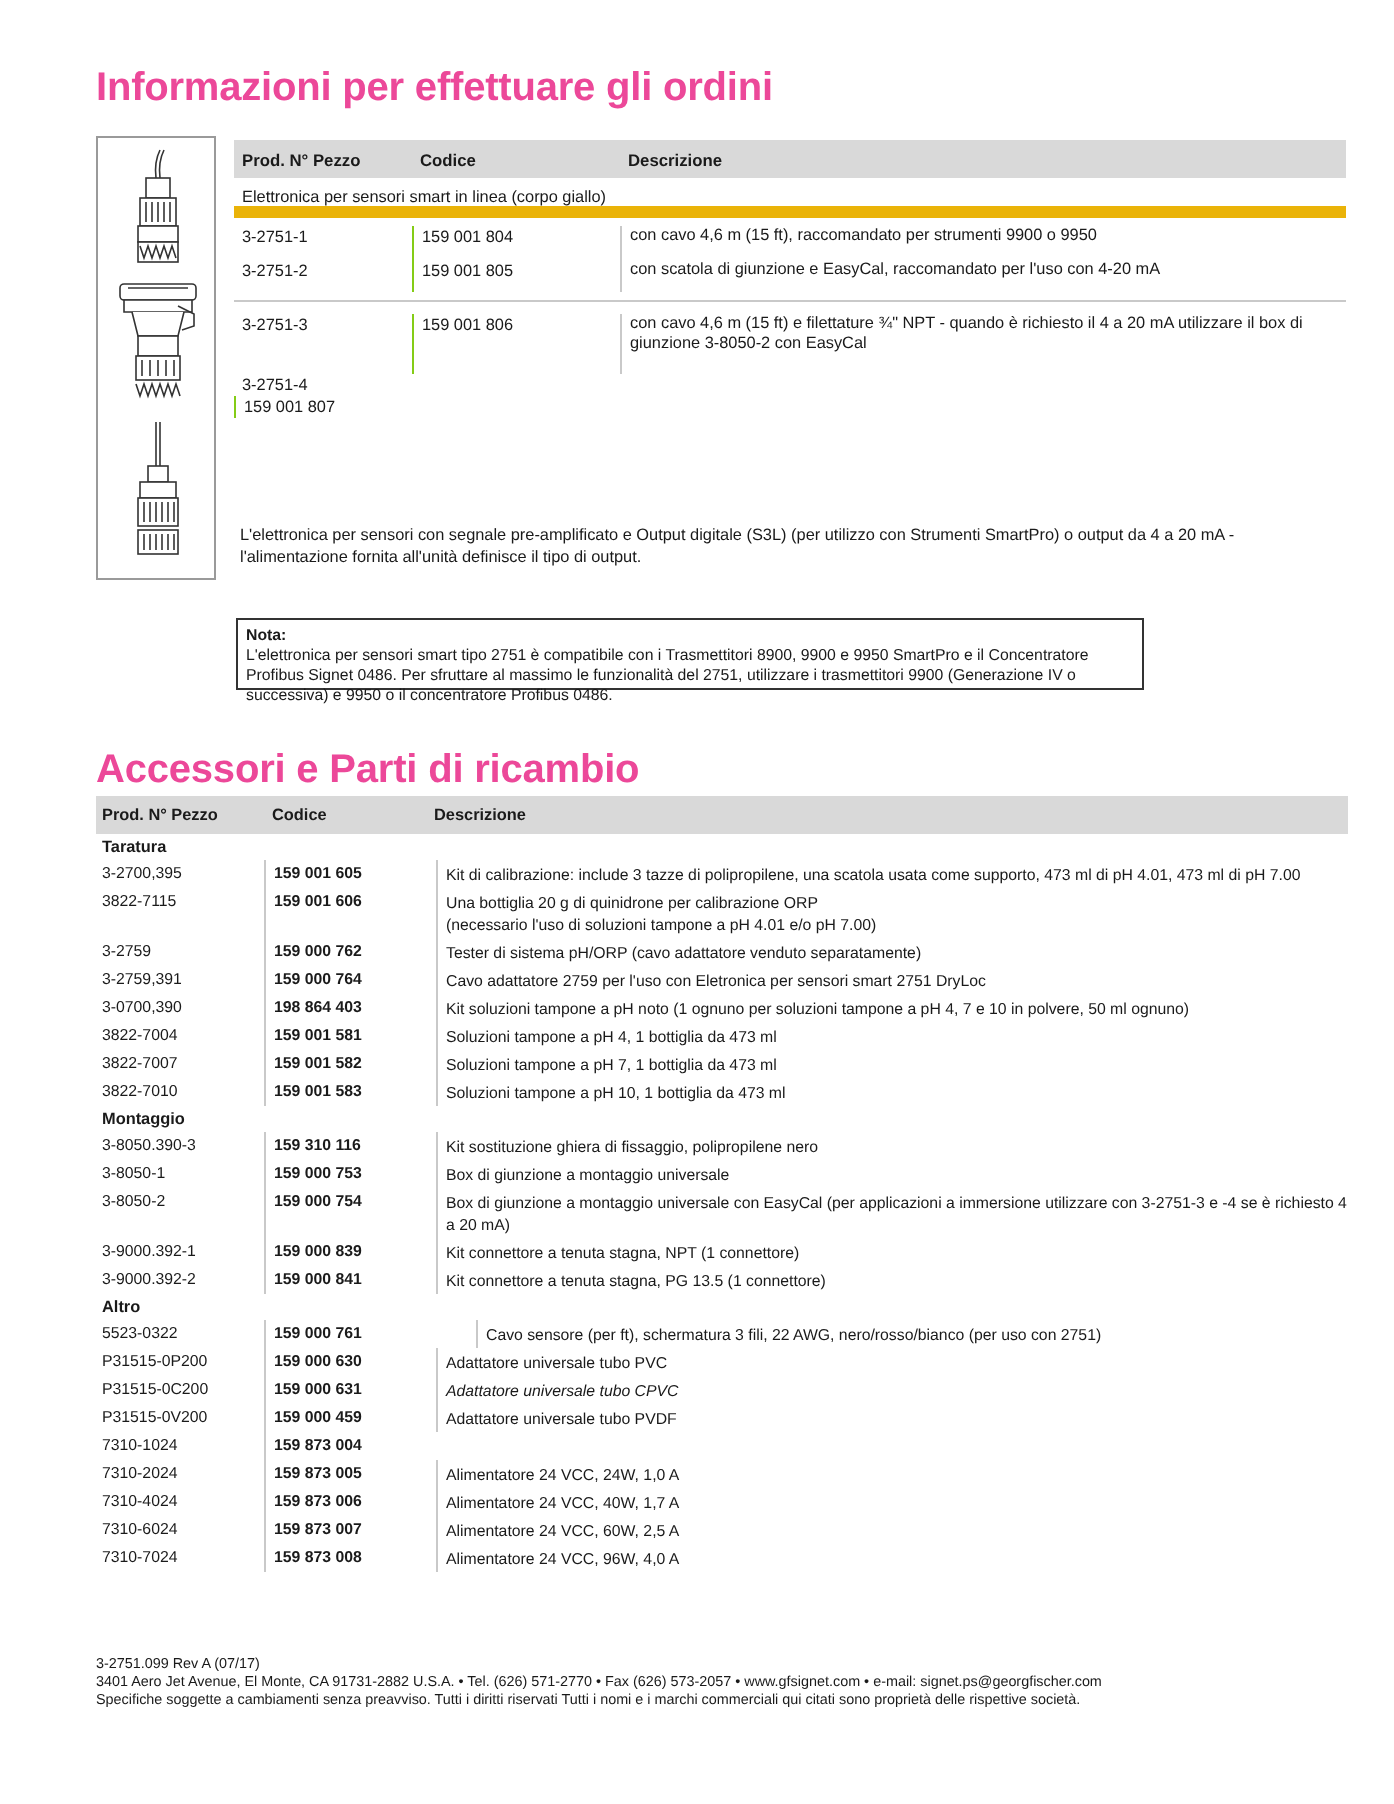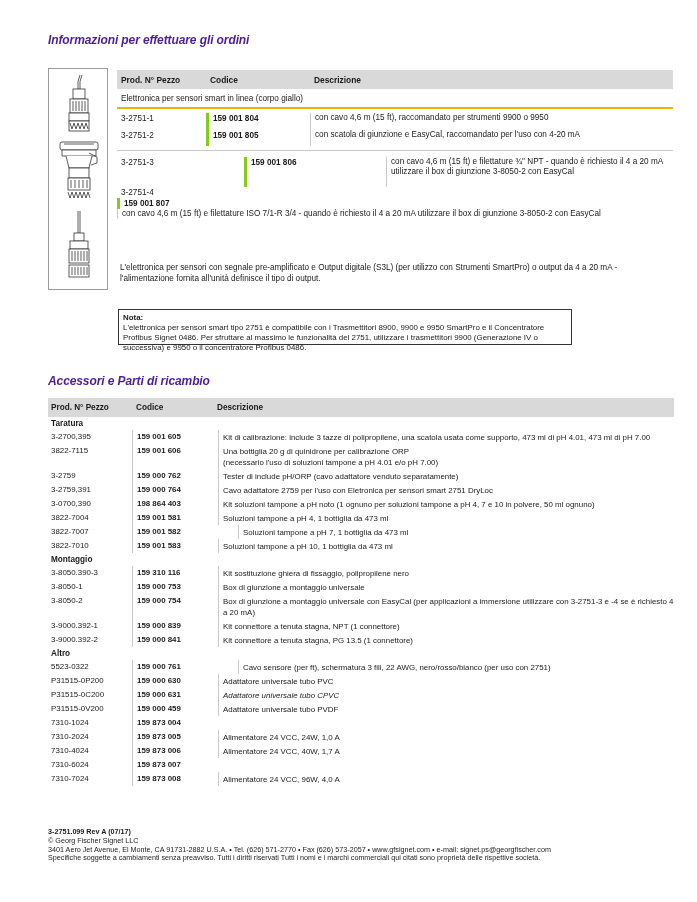--- a/index.html
+++ b/index.html
@@ -1,35 +1,35 @@
 <!DOCTYPE html>
 <html><head>
 <meta charset="utf-8">
 <style>
   * { box-sizing: border-box; margin: 0; padding: 0; }
   html, body { width: 697px; height: 902px; background: #ffffff; overflow: hidden; }
   body { font-family: "Liberation Sans", sans-serif; color: #1a1a1a; position: relative; }
 
-  .h1 { position: absolute; left: 48px; font-size: 12px; font-weight: bold; color: #4c1d95; letter-spacing: -0.1px; font-style: italic; }
+  .h1 { position: absolute; left: 48px; font-size: 20px; font-weight: bold; color: #ec4899; letter-spacing: -0.1px; }
   #title1 { top: 33px; }
   #title2 { top: 374px; }
 
   
   .img-panel { position: absolute; left: 48px; top: 68px; width: 60px; height: 222px; border: 1px solid #9a9a9a; background: #fff; }
   .img-panel svg { position: absolute; left: 0; top: 0; }
 
   .ord-table { position: absolute; left: 117px; top: 70px; width: 556px; font-size: 8.2px; }
   .ord-head { height: 19px; background: #d9d9d9; display: flex; align-items: center; font-weight: bold; font-size: 8.4px; }
   .ord-head .c1 { width: 89px; padding-left: 4px; }
   .ord-head .c2 { width: 104px; padding-left: 4px; }
   .ord-head .c3 { padding-left: 4px; }
-  .ord-group { height: 20px; line-height: 20px; padding-left: 4px; border-bottom: 2px solid #eab308; }
+  .ord-group { height: 20px; line-height: 20px; padding-left: 4px; border-bottom: 6px solid #eab308; }
   .ord-row { display: flex; }
   .ord-row .c1 { width: 89px; padding-left: 4px; }
-  .ord-row .c2 { width: 104px; padding-left: 4px; font-weight: bold; border-left: 3px solid #84cc16; }
+  .ord-row .c2 { width: 104px; padding-left: 4px; font-weight: normal; border-left: 1px solid #84cc16; }
   .ord-row .c3 { flex: 1; padding-left: 4px; border-left: 1px solid #c9c9c9; line-height: 10px; }
   .ord-block { border-bottom: 1px solid #c9c9c9; }
   .ord-block.last { border-bottom: none; }
 
   .ord-note-text { position: absolute; left: 120px; top: 263px; width: 540px; font-size: 8.2px; line-height: 10.5px; }
 
   .nota-box { position: absolute; left: 118px; top: 309px; width: 454px; height: 36px; border: 1.5px solid #333; padding: 3px 4px; font-size: 7.9px; line-height: 10px; }
   .nota-box .nt { font-weight: bold; }
 
   
@@ -38,21 +38,21 @@
   .acc-head .c1 { width: 88px; padding-left: 3px; }
   .acc-head .c2 { width: 80px; padding-left: 0; }
   .acc-head .c3 { padding-left: 1px; }
   .acc-cat { height: 13px; line-height: 13px; font-weight: bold; padding-left: 3px; font-size: 8.2px; }
   .acc-row { display: flex; min-height: 14px; }
   .acc-row .c1 { width: 84px; padding-left: 3px; line-height: 14px; }
   .acc-row .c2 { width: 86px; padding-left: 4px; font-weight: bold; border-left: 1px solid #c9c9c9; line-height: 14px; }
   .acc-row .c3 { flex: 1; padding-left: 4px; border-left: 1px solid #c9c9c9; line-height: 11px; padding-top: 1.5px; padding-bottom: 1.5px; }
 
   .footer { position: absolute; left: 48px; top: 828px; width: 620px; font-size: 7.2px; line-height: 8.8px; color: #1a1a1a; }
-  .footer .rev { font-weight: bold; }
+  .footer .rev { font-weight: normal; }
 </style>
 </head>
 <body>
 
 <div class="h1" id="title1">Informazioni per effettuare gli ordini</div>
 
 <div class="img-panel">
   <svg width="60" height="222" viewBox="0 0 60 222">
 
     <g fill="none" stroke="#333" stroke-width="0.8">
@@ -124,29 +124,28 @@
       <span class="c3">con cavo 4,6 m (15 ft), raccomandato per strumenti 9900 o 9950</span>
     </div>
     <div class="ord-row" style="height:16px;">
       <span class="c1" style="line-height:11px;">3-2751-2</span>
       <span class="c2" style="line-height:11px;">159 001 805</span>
       <span class="c3">con scatola di giunzione e EasyCal, raccomandato per l'uso con 4-20 mA</span>
     </div>
   </div>
 
   <div class="ord-block last" style="padding-top:6px;">
-    <div class="ord-row" style="height:30px;gap:38px;">
+    <div class="ord-row" style="height:30px;">
       <span class="c1" style="line-height:11px;">3-2751-3</span>
       <span class="c2" style="line-height:11px;">159 001 806</span>
       <span class="c3">con cavo 4,6 m (15 ft) e filettature ¾" NPT  - quando è richiesto il 4 a 20 mA utilizzare il box di giunzione 3-8050-2 con EasyCal</span>
     </div>
     <div class="ord-row" style="height:26px;flex-direction:column;">
       <span class="c1" style="line-height:11px;">3-2751-4</span>
       <span class="c2" style="line-height:11px;">159 001 807</span>
-      <span class="c3">con cavo 4,6 m (15 ft) e filettature ISO 7/1-R 3/4 - quando è richiesto il 4 a 20 mA utilizzare il box di giunzione 3-8050-2 con EasyCal</span>
     </div>
   </div>
 </div>
 
 <div class="ord-note-text">L'elettronica per sensori  con segnale pre-amplificato e Output digitale (S3L) (per utilizzo con Strumenti SmartPro) o output da 4 a 20 mA - l'alimentazione fornita all'unità definisce il tipo di output.</div>
 
 <div class="nota-box">
   <div class="nt">Nota:</div>
   <div>L'elettronica per sensori smart tipo 2751 è compatibile con i Trasmettitori 8900, 9900 e 9950 SmartPro e il Concentratore Profibus Signet 0486. Per sfruttare al massimo le funzionalità del 2751, utilizzare i trasmettitori 9900 (Generazione IV o successiva) e 9950 o il concentratore Profibus 0486.</div>
 </div>
@@ -168,41 +167,41 @@
       </div>
       <div class="acc-row">
         <span class="c1">3822-7115</span>
         <span class="c2">159 001 606</span>
         <span class="c3" style="white-space: pre-line;">Una bottiglia 20 g di quinidrone per calibrazione ORP
 (necessario l'uso di soluzioni tampone a pH 4.01 e/o pH 7.00)</span>
       </div>
       <div class="acc-row">
         <span class="c1">3-2759</span>
         <span class="c2">159 000 762</span>
-        <span class="c3" style="white-space: pre-line;">Tester di include pH/ORP (cavo adattatore venduto separatamente)</span>
+        <span class="c3" style="white-space: pre-line;">Tester di sistema pH/ORP (cavo adattatore venduto separatamente)</span>
       </div>
       <div class="acc-row">
         <span class="c1">3-2759,391</span>
         <span class="c2">159 000 764</span>
         <span class="c3" style="white-space: pre-line;">Cavo adattatore 2759 per l'uso con Eletronica per sensori smart 2751 DryLoc</span>
       </div>
       <div class="acc-row">
         <span class="c1">3-0700,390</span>
         <span class="c2">198 864 403</span>
         <span class="c3" style="white-space: pre-line;">Kit soluzioni tampone a pH noto (1 ognuno per soluzioni tampone a pH 4, 7 e 10 in polvere, 50 ml ognuno)</span>
       </div>
       <div class="acc-row">
         <span class="c1">3822-7004</span>
         <span class="c2">159 001 581</span>
         <span class="c3" style="white-space: pre-line;">Soluzioni tampone a pH 4, 1 bottiglia da 473 ml</span>
       </div>
       <div class="acc-row">
         <span class="c1">3822-7007</span>
         <span class="c2">159 001 582</span>
-        <span class="c3" style="white-space: pre-line; margin-left: 20px;">Soluzioni tampone a pH 7, 1 bottiglia da 473 ml</span>
+        <span class="c3" style="white-space: pre-line;">Soluzioni tampone a pH 7, 1 bottiglia da 473 ml</span>
       </div>
       <div class="acc-row">
         <span class="c1">3822-7010</span>
         <span class="c2">159 001 583</span>
         <span class="c3" style="white-space: pre-line;">Soluzioni tampone a pH 10, 1 bottiglia da 473 ml</span>
       </div>
       <div class="acc-cat">Montaggio</div>
       <div class="acc-row">
         <span class="c1">3-8050.390-3</span>
         <span class="c2">159 310 116</span>
@@ -259,27 +258,27 @@
         <span class="c3" style="white-space: pre-line;">Alimentatore 24 VCC, 24W, 1,0 A</span>
       </div>
       <div class="acc-row">
         <span class="c1">7310-4024</span>
         <span class="c2">159 873 006</span>
         <span class="c3" style="white-space: pre-line;">Alimentatore 24 VCC, 40W, 1,7 A</span>
       </div>
       <div class="acc-row">
         <span class="c1">7310-6024</span>
         <span class="c2">159 873 007</span>
+        <span class="c3" style="white-space: pre-line;">Alimentatore 24 VCC, 60W, 2,5 A</span>
       </div>
       <div class="acc-row">
         <span class="c1">7310-7024</span>
         <span class="c2">159 873 008</span>
         <span class="c3" style="white-space: pre-line;">Alimentatore 24 VCC, 96W, 4,0 A</span>
       </div>
     </div>
 </div>
 
 <div class="footer">
   <div class="rev">3-2751.099 Rev A (07/17)</div>
-  <div>© Georg Fischer Signet LLC</div>
   <div>3401 Aero Jet Avenue, El Monte, CA 91731-2882 U.S.A. • Tel. (626) 571-2770 • Fax (626) 573-2057 • www.gfsignet.com • e-mail: signet.ps@georgfischer.com</div>
   <div>Specifiche soggette a cambiamenti senza preavviso. Tutti i diritti riservati Tutti i nomi e i marchi commerciali qui citati sono proprietà delle rispettive società.</div>
 </div>
 
 </body></html>

